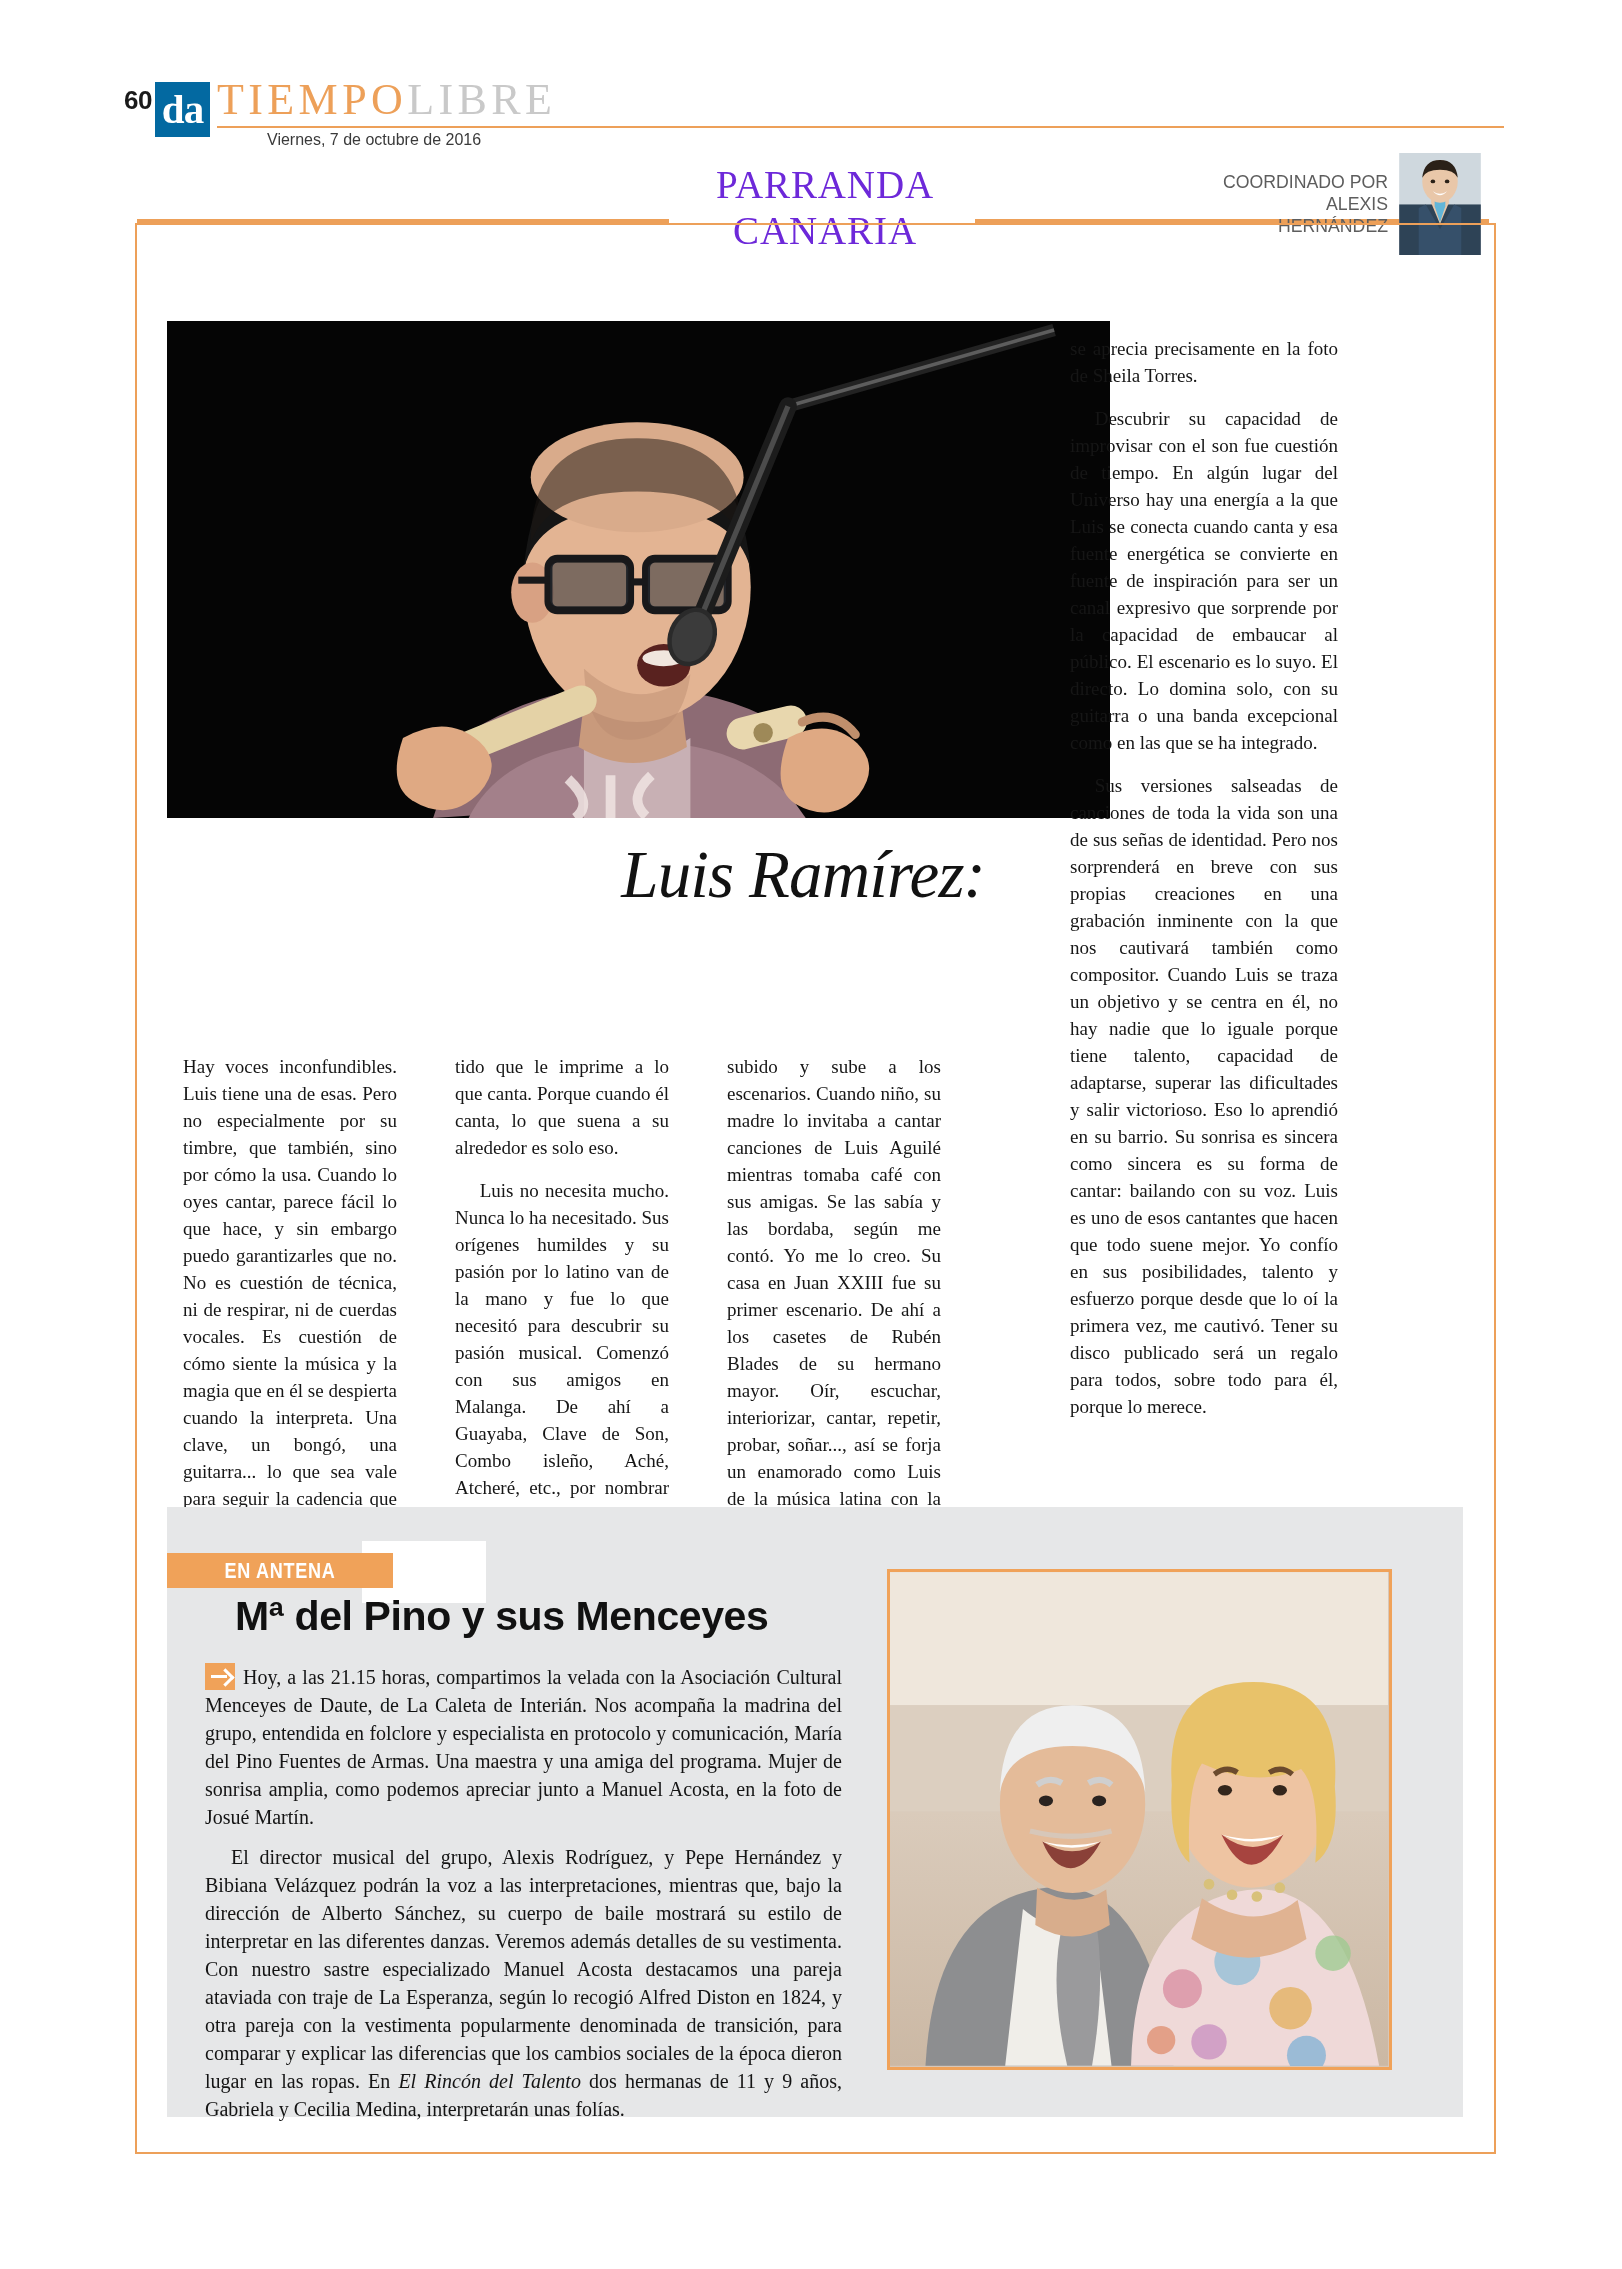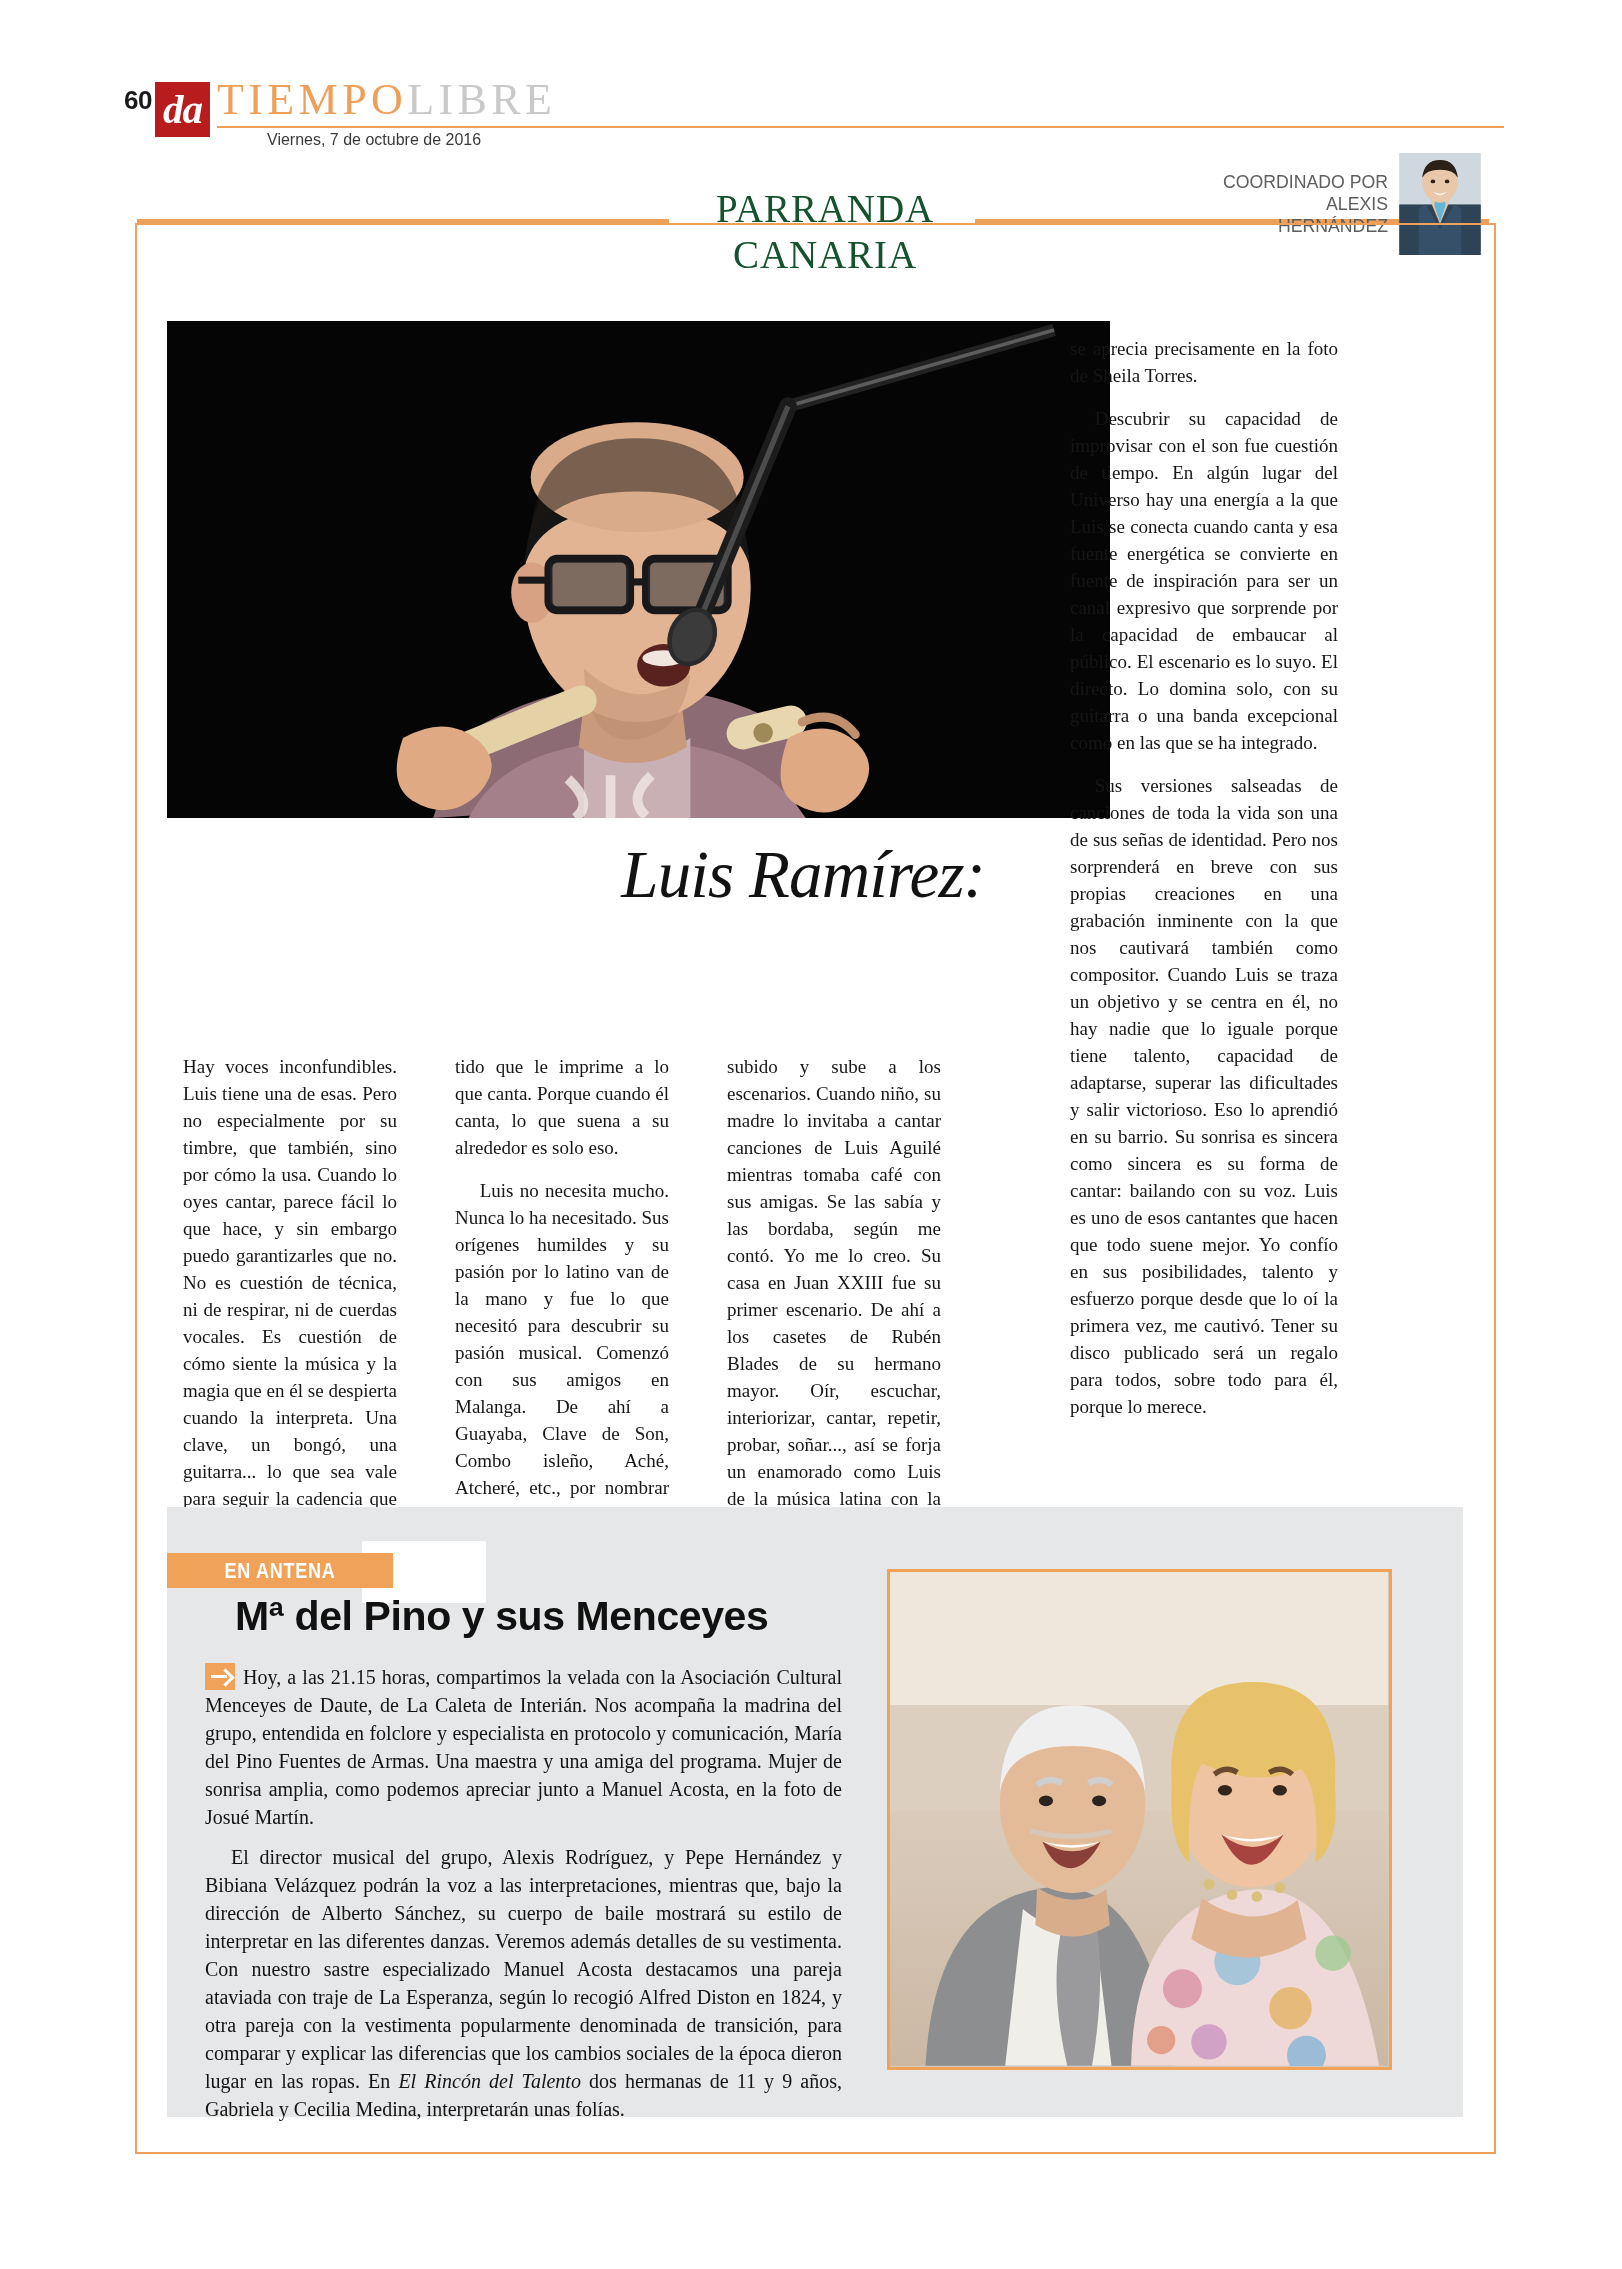--- a/index.html
+++ b/index.html
@@ -9,36 +9,36 @@
     font-family:"Liberation Serif", serif;
     position:relative;
     overflow:hidden;
   }
   .page{position:absolute;inset:0;}
 
   
   .masthead{position:absolute;left:0;top:0;width:1623px;height:164px;}
   .folio{position:absolute;left:124px;top:85px;font-family:"Liberation Sans",sans-serif;
     font-weight:bold;font-size:26px;color:#1a1a1a;letter-spacing:-0.4px;}
-  .logo-box{position:absolute;left:155px;top:82px;width:55px;height:55px;background:#b91c1c;font-style:italic;}
+  .logo-box{position:absolute;left:155px;top:82px;width:55px;height:55px;background:#0369a1;}
   .logo-box span{display:block;color:#ffffff;font-family:"Liberation Serif",serif;font-weight:bold;
     font-size:41px;line-height:55px;text-align:center;letter-spacing:-0.9px;}
   .brand{position:absolute;left:217px;top:74px;font-family:"Liberation Serif",serif;
     font-size:44px;letter-spacing:4.4px;white-space:nowrap;}
   .brand .t1{color:#eda059;}
   .brand .t2{color:#c9c9c9;}
   .brand-rule{position:absolute;left:217px;top:126px;width:1287px;height:1.8px;background:#eda059;}
   .dateline{position:absolute;left:219px;top:131px;font-family:"Liberation Sans",sans-serif;
     font-size:16px;color:#3a3a3a;margin-left:48px;}
 
   
   .sect{position:absolute;left:0;top:162px;width:1623px;height:98px;}
   .sect-title{position:absolute;left:683px;top:0px;width:284px;text-align:center;
-    color:#14532d;font-family:"Liberation Serif",serif;font-size:39px;line-height:46px;
-    letter-spacing:0.9px;margin-top:24px;}
+    color:#6d28d9;font-family:"Liberation Serif",serif;font-size:39px;line-height:46px;
+    letter-spacing:0.9px;}
   .sect-rule-l{position:absolute;left:137px;top:57px;width:532px;height:4.4px;background:#eda059;}
   .sect-rule-r{position:absolute;left:975px;top:57px;width:514px;height:4.4px;background:#eda059;}
   .coord{position:absolute;left:1144px;top:8.9px;width:244px;text-align:right;
     font-family:"Liberation Sans",sans-serif;font-size:17.7px;line-height:22px;color:#5d5d5d;}
   .coord-photo{position:absolute;left:1399px;top:-8.9px;width:82px;height:102px;overflow:hidden;}
 
   
   .frame{position:absolute;left:135px;top:223px;width:1361px;height:1931px;
     border:2.7px solid #eda059;box-sizing:border-box;}
 

